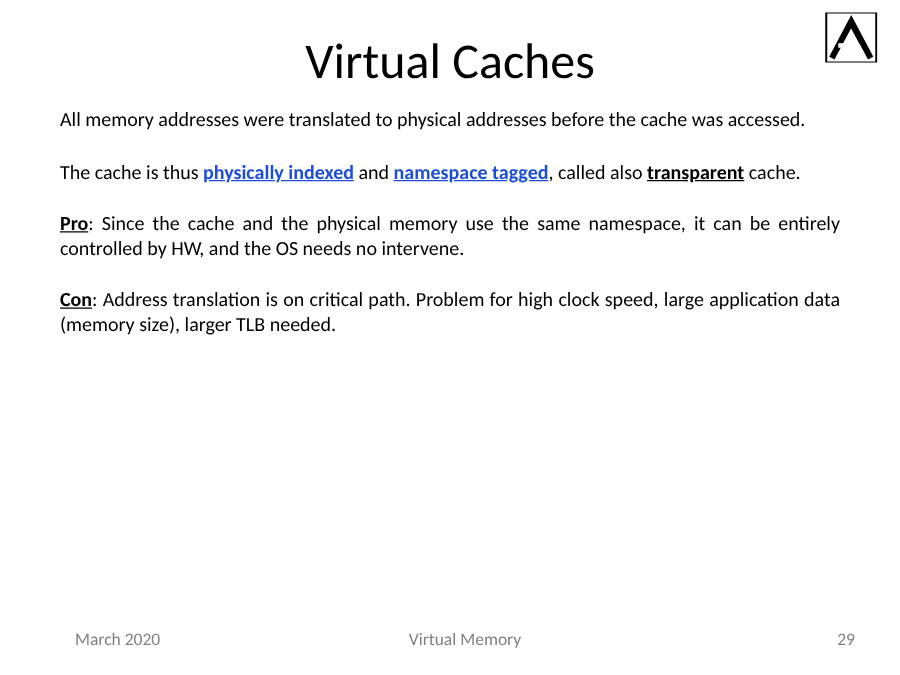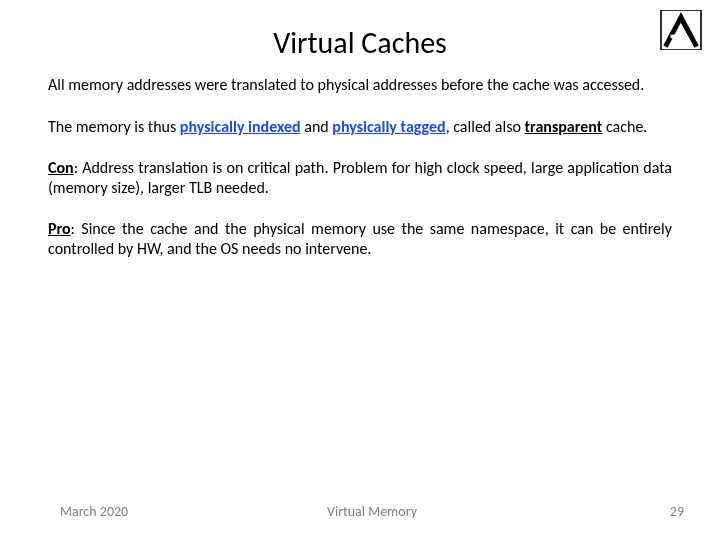--- a/index.html
+++ b/index.html
@@ -12,21 +12,21 @@
     position: relative;
     overflow: hidden;
   }
   .slide {
     width: 100%;
     height: 100%;
     padding: 18px 48px 0 48px;
     position: relative;
   }
   .title {
-    font-size: 30px;
+    font-size: 40px;
     font-weight: 400;
     text-align: center;
     margin-bottom: 14px;
     margin-top: 6px;
   }
   .logo {
     position: absolute;
     top: 10px;
     right: 18px;
     width: 42px;
@@ -67,29 +67,29 @@
     <path d="M 24 66 L 60 66" fill="none" stroke="#fff" stroke-width="9"></path>
   </svg>
 
   <h1 class="title">Virtual Caches</h1>
 
   <p class="para">
     <span>All memory addresses were translated to physical addresses before the cache was accessed.</span>
   </p>
 
   <p class="para">
-    <span>The memory is thus </span><span class="bu-blue">physically indexed</span><span> and </span><span class="bu-blue">physically tagged</span><span>, called also </span><span class="bu">transparent</span><span> cache.</span>
+    <span>The cache is thus </span><span class="bu-blue">physically indexed</span><span> and </span><span class="bu-blue">namespace tagged</span><span>, called also </span><span class="bu">transparent</span><span> cache.</span>
+  </p>
+
+  <p class="para">
+    <span class="b u">Pro</span><span>: Since the cache and the physical memory use the same namespace, it can be entirely controlled by HW, and the OS needs no intervene.</span>
   </p>
 
   <p class="para">
     <span class="b u">Con</span><span>: Address translation is on critical path. Problem for high clock speed, large application data (memory size), larger TLB needed.</span>
-  </p>
-
-  <p class="para">
-    <span class="b u">Pro</span><span>: Since the cache and the physical memory use the same namespace, it can be entirely controlled by HW, and the OS needs no intervene.</span>
   </p>
 
   <div class="footer">
     <span>March 2020</span>
     <span>Virtual Memory</span>
     <span>29</span>
   </div>
 
 </div>
 

